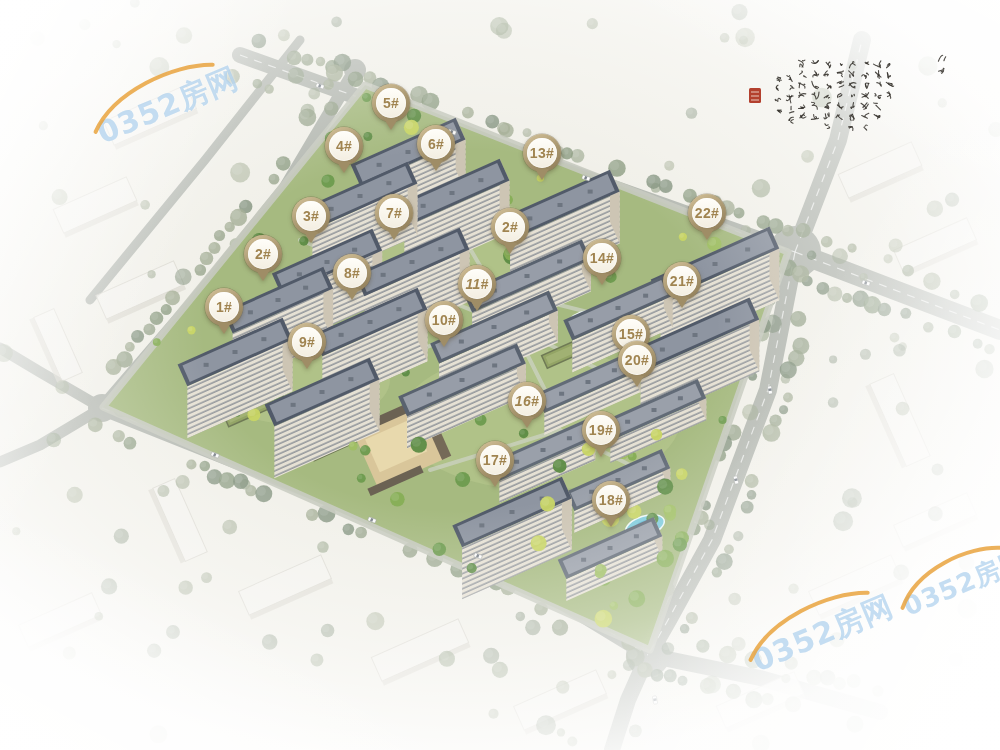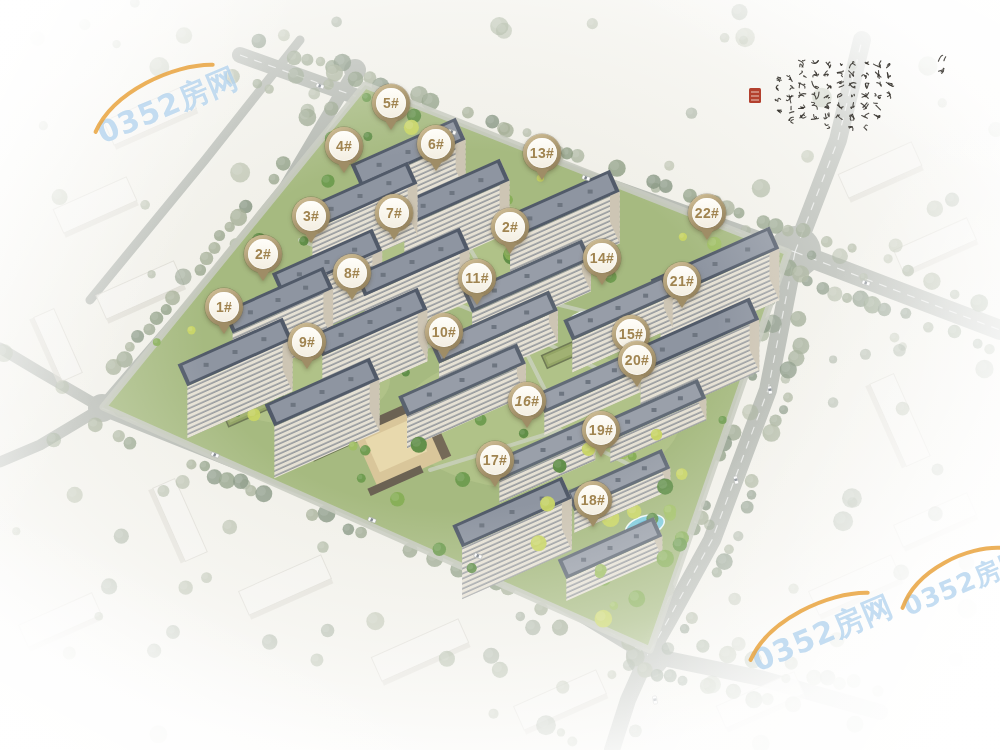--- a/index.html
+++ b/index.html
@@ -1479,27 +1479,27 @@
           <span class="pin-label">8#</span>
         </div>
         <div class="pin-tail"></div>
       </div>
       <div class="pin" style="left: 307px; top: 342px;">
         <div class="pin-c">
           <span class="pin-label">9#</span>
         </div>
         <div class="pin-tail"></div>
       </div>
-      <div class="pin" style="left: 444px; top: 332px;">
+      <div class="pin" style="left: 444px; top: 320px;">
         <div class="pin-c">
           <span class="pin-label">10#</span>
         </div>
         <div class="pin-tail"></div>
       </div>
-      <div class="pin" style="left: 477px; top: 278px;">
+      <div class="pin" style="left: 477px; top: 284px; font-style: italic;">
         <div class="pin-c">
           <span class="pin-label">11#</span>
         </div>
         <div class="pin-tail"></div>
       </div>
       <div class="pin" style="left: 510px; top: 227px;">
         <div class="pin-c">
           <span class="pin-label">2#</span>
         </div>
         <div class="pin-tail"></div>
@@ -1527,21 +1527,21 @@
           <span class="pin-label">16#</span>
         </div>
         <div class="pin-tail"></div>
       </div>
       <div class="pin" style="left: 495px; top: 460px; text-align: center;">
         <div class="pin-c">
           <span class="pin-label">17#</span>
         </div>
         <div class="pin-tail"></div>
       </div>
-      <div class="pin" style="left: 593px; top: 500px;">
+      <div class="pin" style="left: 611px; top: 500px;">
         <div class="pin-c">
           <span class="pin-label">18#</span>
         </div>
         <div class="pin-tail"></div>
       </div>
       <div class="pin" style="left: 601px; top: 430px;">
         <div class="pin-c">
           <span class="pin-label">19#</span>
         </div>
         <div class="pin-tail"></div>

